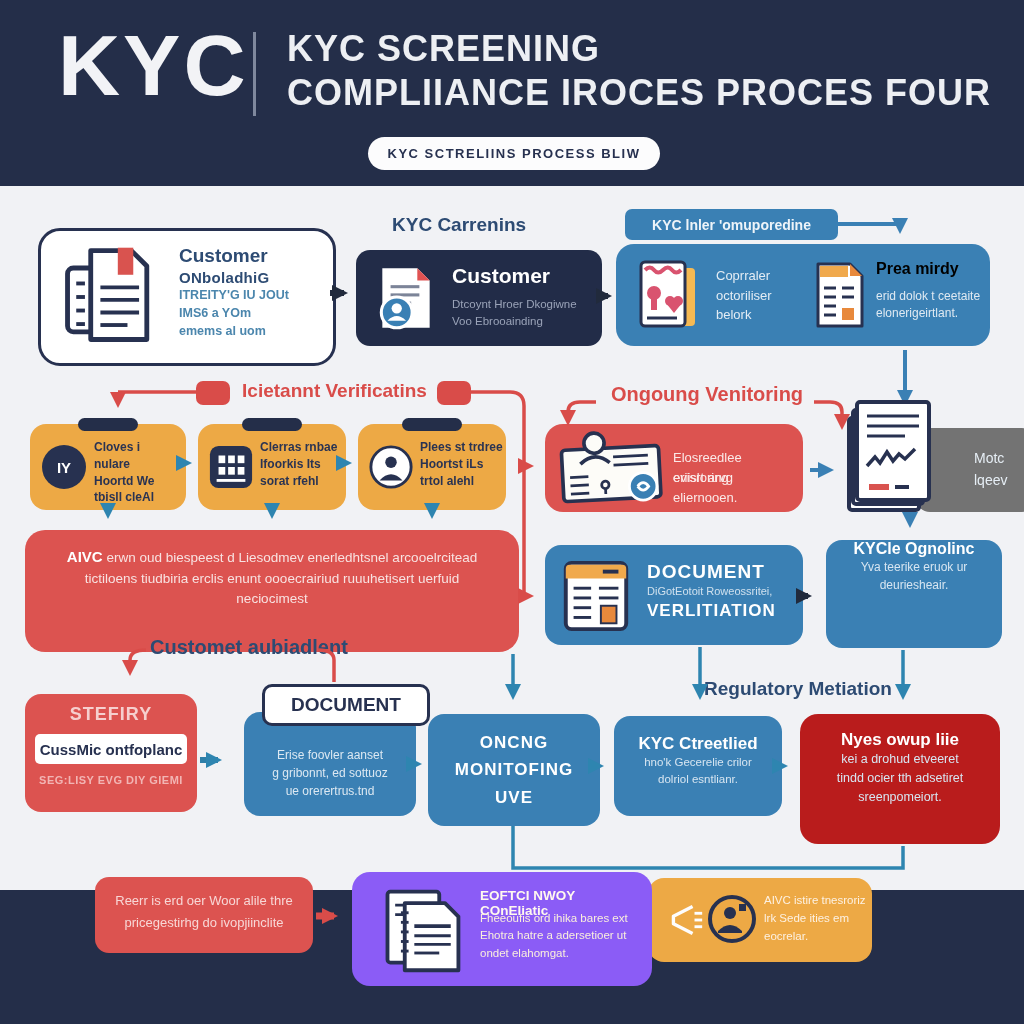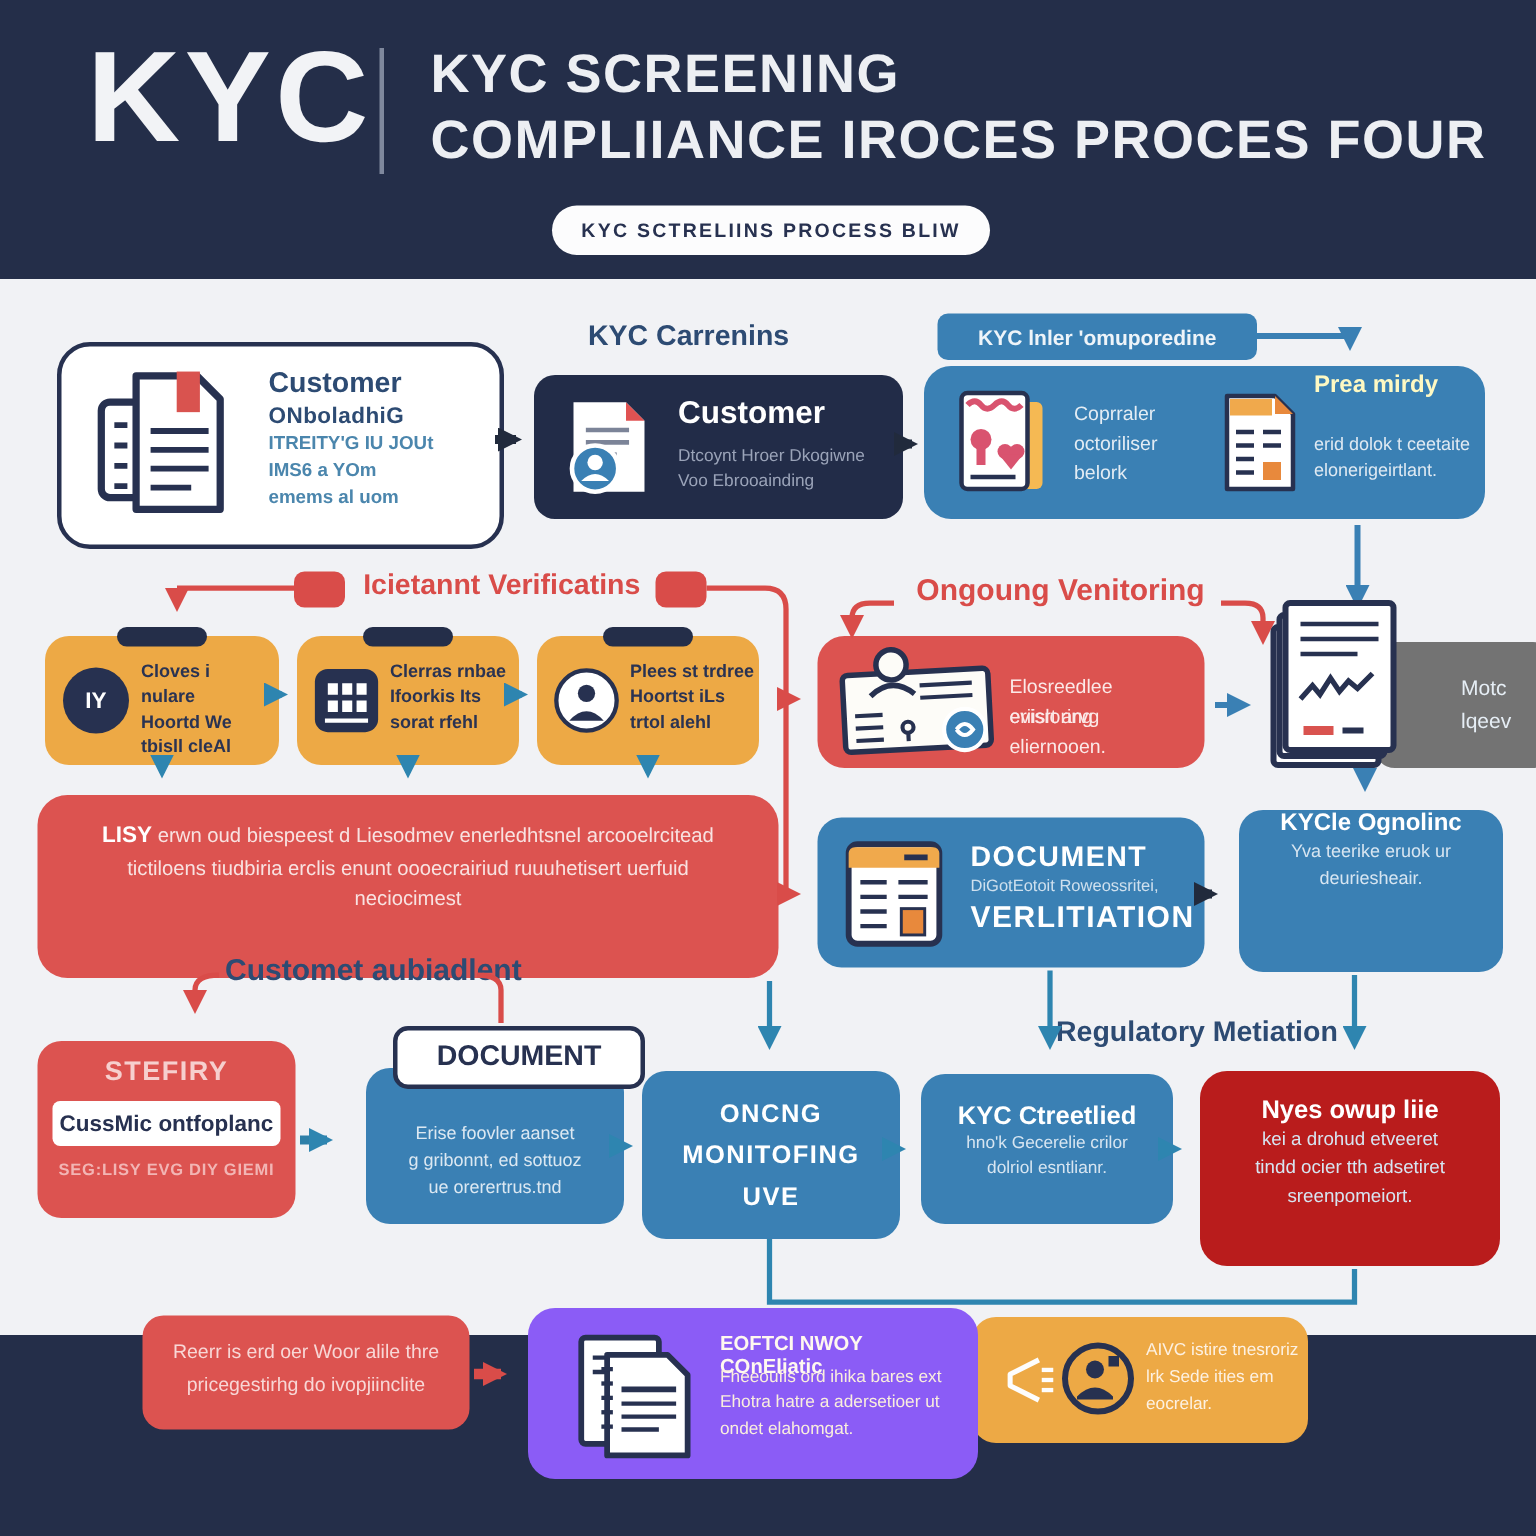--- a/index.html
+++ b/index.html
@@ -23,21 +23,21 @@
   .oncard .ts{font-size:15px;font-weight:bold;color:#2d4b73;letter-spacing:.3px;margin-top:2px}
   .oncard .ln{font-size:12.5px;font-weight:600;color:#4b86ad;line-height:1.45}
   .carlab{left:392px;top:214px;font-size:19px;font-weight:bold;color:#2d4b73}
   .navybox{left:356px;top:250px;width:246px;height:96px;background:#222c48;border-radius:14px}
   .navybox .tt{position:absolute;left:96px;top:14px;font-size:21px;font-weight:bold;color:#fff}
   .navybox .ln{position:absolute;left:96px;font-size:11.5px;color:#9aa3b8;line-height:1.45}
   .scrtab{left:625px;top:209px;width:213px;height:31px;background:#3a80b4;border-radius:7px;
           display:flex;align-items:center;justify-content:center;font-size:14px;font-weight:bold;color:#eef4f9}
   .scrbox{left:616px;top:244px;width:374px;height:102px;background:#3a80b4;border-radius:18px}
   .scrbox .g1t{position:absolute;left:100px;top:22px;font-size:13px;color:#e3ecf4;line-height:1.5}
-  .scrbox .g2tt{position:absolute;left:260px;top:4px;font-size:16px;font-weight:bold;color:#fef9c3}
+  .scrbox .g2tt{position:absolute;left:260px;top:16px;font-size:16px;font-weight:bold;color:#000000}
   .scrbox .g2l{position:absolute;left:260px;top:44px;font-size:12px;color:#dfe9f2;line-height:1.45;width:110px}
   
   .idlab{left:232px;top:380px;width:205px;text-align:center;font-size:19px;font-weight:bold;color:#d94c49}
   .node{width:34px;height:24px;background:#d94c49;border-radius:7px}
   .n1{left:196px;top:381px}.n2{left:437px;top:381px}
   .onglab{left:600px;top:383px;width:214px;text-align:center;font-size:20px;font-weight:bold;color:#d94c49}
   
   .step{background:#eda945;border-radius:16px;height:86px;top:424px}
   .s1{left:30px;width:156px}.s2{left:198px;width:148px}.s3{left:358px;width:148px}
   .step .tab{position:absolute;top:-6px;left:50%;transform:translateX(-50%);width:60px;height:13px;background:#242e49;border-radius:7px}
@@ -53,21 +53,21 @@
   .motc .ln{position:absolute;left:58px;font-size:14px;color:#e6eef5;line-height:1.5}
   .repicon{left:843px;top:396px;z-index:7}
   
   .sumbox{left:25px;top:530px;width:494px;height:122px;background:#dc5350;border-radius:20px;
           color:#f8e2e1;text-align:center;padding:16px 26px;box-sizing:border-box;font-size:13.5px;line-height:1.5}
   .sumbox .b{color:#fff;font-size:15px}
   
   .dvbox{left:545px;top:545px;width:258px;height:100px;background:#3a80b4;border-radius:16px}
   .dvbox .tt{position:absolute;left:102px;top:16px;font-size:19px;font-weight:bold;color:#fff;letter-spacing:1px}
   .dvbox .sub{position:absolute;left:102px;top:40px;font-size:11px;color:#cfe0ee}
-  .dvbox .tt2{position:absolute;left:102px;top:56px;font-size:20px;font-weight:bold;color:#fff;letter-spacing:1px}
+  .dvbox .tt2{position:absolute;left:102px;top:56px;font-size:17px;font-weight:bold;color:#fff;letter-spacing:1px}
   .kyclebox{left:826px;top:540px;width:176px;height:108px;background:#3a80b4;border-radius:16px;text-align:center}
   .kyclebox .tt{font-size:16px;font-weight:bold;color:#fff}
   .kyclebox .ln{font-size:12px;color:#d7e5f1;line-height:1.5}
   
   .custlab{left:150px;top:636px;font-size:20px;font-weight:bold;color:#2d4b73}
   .stef{left:25px;top:694px;width:172px;height:118px;background:#dc5350;border-radius:16px;text-align:center}
   .stef .tt{margin-top:10px;font-size:18px;font-weight:bold;color:#f6cfce;letter-spacing:1px}
   .stef .pill{position:absolute;left:10px;right:10px;top:40px;height:30px;background:#fff;border-radius:5px;
               display:flex;align-items:center;justify-content:center;font-size:15px;font-weight:bold;color:#273150}
   .stef .cap{position:absolute;left:0;right:0;top:80px;font-size:11px;font-weight:bold;color:#f2b5b4;letter-spacing:.5px}
@@ -269,21 +269,21 @@
   <line x1="24" y1="20" x2="76" y2="20" stroke="#273150" stroke-width="3"></line>
   <line x1="24" y1="30" x2="76" y2="30" stroke="#273150" stroke-width="3"></line>
   <line x1="24" y1="40" x2="62" y2="40" stroke="#273150" stroke-width="3"></line>
   <path d="M24 70 l8 -9 5 6 7 -11 6 9 6 -7 6 5 10 -10" fill="none" stroke="#273150" stroke-width="3.5"></path>
   <rect x="26" y="88" width="20" height="6" fill="#d9534f"></rect>
   <line x1="52" y1="91" x2="66" y2="91" stroke="#273150" stroke-width="4"></line>
 </svg>
 
 <div class="x sumbox">
   <div>
-    <span class="b">LISY</span>
+    <span class="b">AIVC</span>
     <span>erwn oud biespeest d Liesodmev enerledhtsnel arcooelrcitead</span>
   </div>
   <div>tictiloens tiudbiria erclis enunt oooecrairiud ruuuhetisert uerfuid</div>
   <div>neciocimest</div>
 </div>
 
 <div class="x dvbox">
   <svg class="ic x" style="left:16px;top:12px" width="70" height="78" viewBox="0 0 70 80">
     <rect x="4" y="6" width="62" height="68" rx="6" fill="#fff" stroke="#273150" stroke-width="4"></rect>
     <path d="M8 8 h54 a4 4 0 0 1 4 4 v10 h-62 v-10 a4 4 0 0 1 4 -4 z" fill="#f0a94c"></path>

